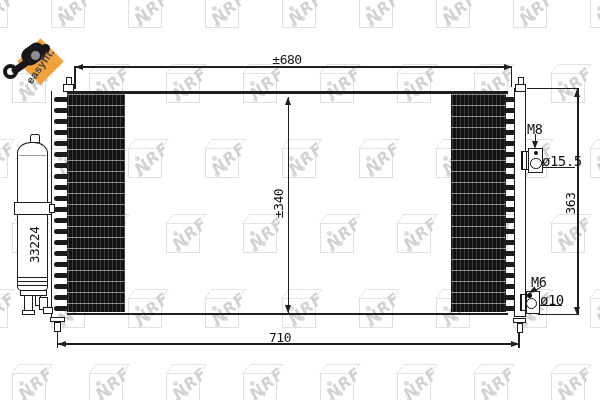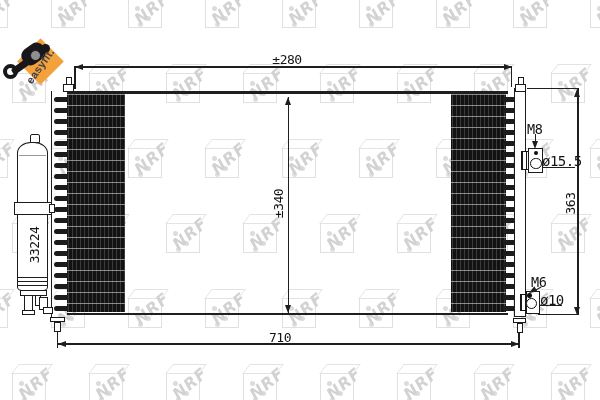--- a/index.html
+++ b/index.html
@@ -386,21 +386,21 @@
     <div class="dot" style="left:527px;top:293px;"></div>
     <div class="port" style="left:525.5px;top:297.5px;"></div>
     <div class="fittxt" style="left:531px;top:274px;">M6</div>
     <div class="ln" style="left:530px;top:293px;width:12.8px;height:1.4px;transform:rotate(-30deg);transform-origin:left center;"></div>
     <div class="arr left" style="left:529px;top:290.3px;transform:rotate(-31deg);transform-origin:left center;"></div>
     <div class="fittxt" style="left:540px;top:292px;font-size:14px;">ø10</div>
     <div class="ln" style="left:535.5px;top:305px;width:26px;height:1.4px;"></div>
   </div>
 
   <div>
-    <div class="dimtxt" style="left:260px;top:52px;width:54px;">±280</div>
+    <div class="dimtxt" style="left:260px;top:52px;width:54px;">±680</div>
     <div class="ln" style="left:75px;top:66.3px;width:437px;height:1.7px;"></div>
     <div class="arr left" style="left:75px;top:63.8px;"></div>
     <div class="arr right" style="left:504px;top:63.8px;"></div>
     <div class="ln" style="left:74.3px;top:66px;width:1.5px;height:23px;"></div>
     <div class="ln" style="left:510.8px;top:66px;width:1.5px;height:21px;"></div>
   </div>
 
   <div>
     <div class="dimtxt" style="left:256px;top:329.5px;width:48px;">710</div>
     <div class="ln" style="left:57.5px;top:343px;width:461px;height:1.7px;"></div>

